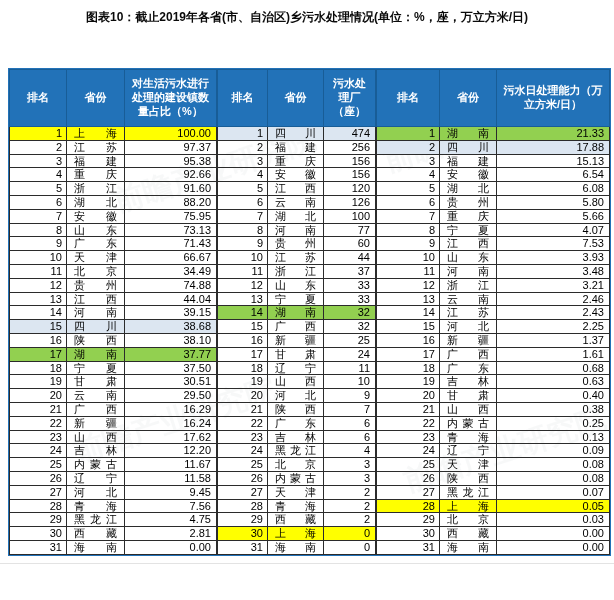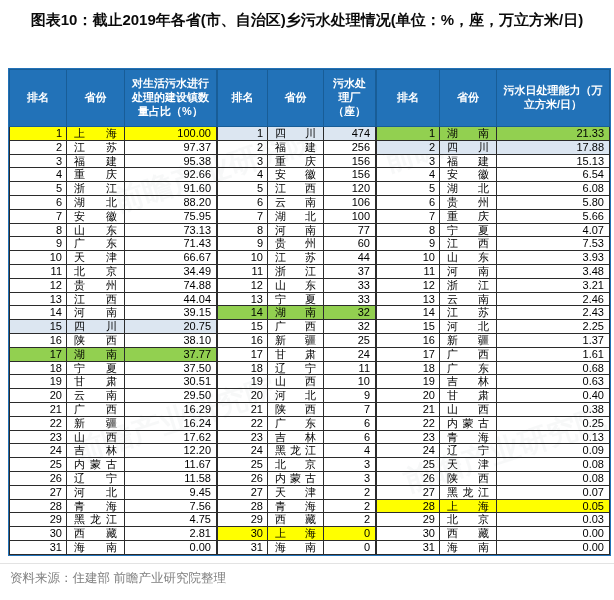--- a/index.html
+++ b/index.html
@@ -4,21 +4,21 @@
 <style>
   * { box-sizing: border-box; }
   html,body { margin:0; padding:0; }
   body {
     width:614px; height:600px; background:#ffffff; position:relative;
     font-family:"Liberation Sans","DejaVu Sans",sans-serif; color:#000;
     overflow:hidden;
   }
   .title {
     padding:9px 16px 4px; text-align:center; font-weight:bold;
-    font-size:15px; line-height:1.45; color:#0a0a0a;
+    font-size:12px; line-height:1.45; color:#0a0a0a;
   }
   .watermark {
     position:absolute; color:#9aa4ad; opacity:0.07; font-size:30px;
     font-weight:bold; transform:rotate(-18deg); pointer-events:none;
     white-space:nowrap;
   }
   .tables {
     position:absolute; left:8px; top:68px; display:flex;
     border:1px solid var(--header-bg);
   }
@@ -136,21 +136,21 @@
           <td class="value">44.04</td>
         </tr>
         <tr>
           <td class="rank">14</td>
           <td class="province">河南</td>
           <td class="value">39.15</td>
         </tr>
         <tr class="hl-blue">
           <td class="rank">15</td>
           <td class="province">四川</td>
-          <td class="value">20.75</td>
+          <td class="value">38.68</td>
         </tr>
         <tr>
           <td class="rank">16</td>
           <td class="province">陕西</td>
           <td class="value">38.10</td>
         </tr>
         <tr class="hl-green">
           <td class="rank">17</td>
           <td class="province">湖南</td>
           <td class="value">37.77</td>
@@ -263,21 +263,21 @@
           <td class="value">156</td>
         </tr>
         <tr>
           <td class="rank">5</td>
           <td class="province">江西</td>
           <td class="value">120</td>
         </tr>
         <tr>
           <td class="rank">6</td>
           <td class="province">云南</td>
-          <td class="value">106</td>
+          <td class="value">126</td>
         </tr>
         <tr>
           <td class="rank">7</td>
           <td class="province">湖北</td>
           <td class="value">100</td>
         </tr>
         <tr>
           <td class="rank">8</td>
           <td class="province">河南</td>
           <td class="value">77</td>
@@ -568,14 +568,13 @@
           <td class="rank">31</td>
           <td class="province">海南</td>
           <td class="value">0.00</td>
         </tr>
       </tbody>
   </table>
 
 </div>
 
 <div class="footer">
-  <span>资料来源：住建部 前瞻产业研究院整理</span>
 </div>
 
 </body></html>

